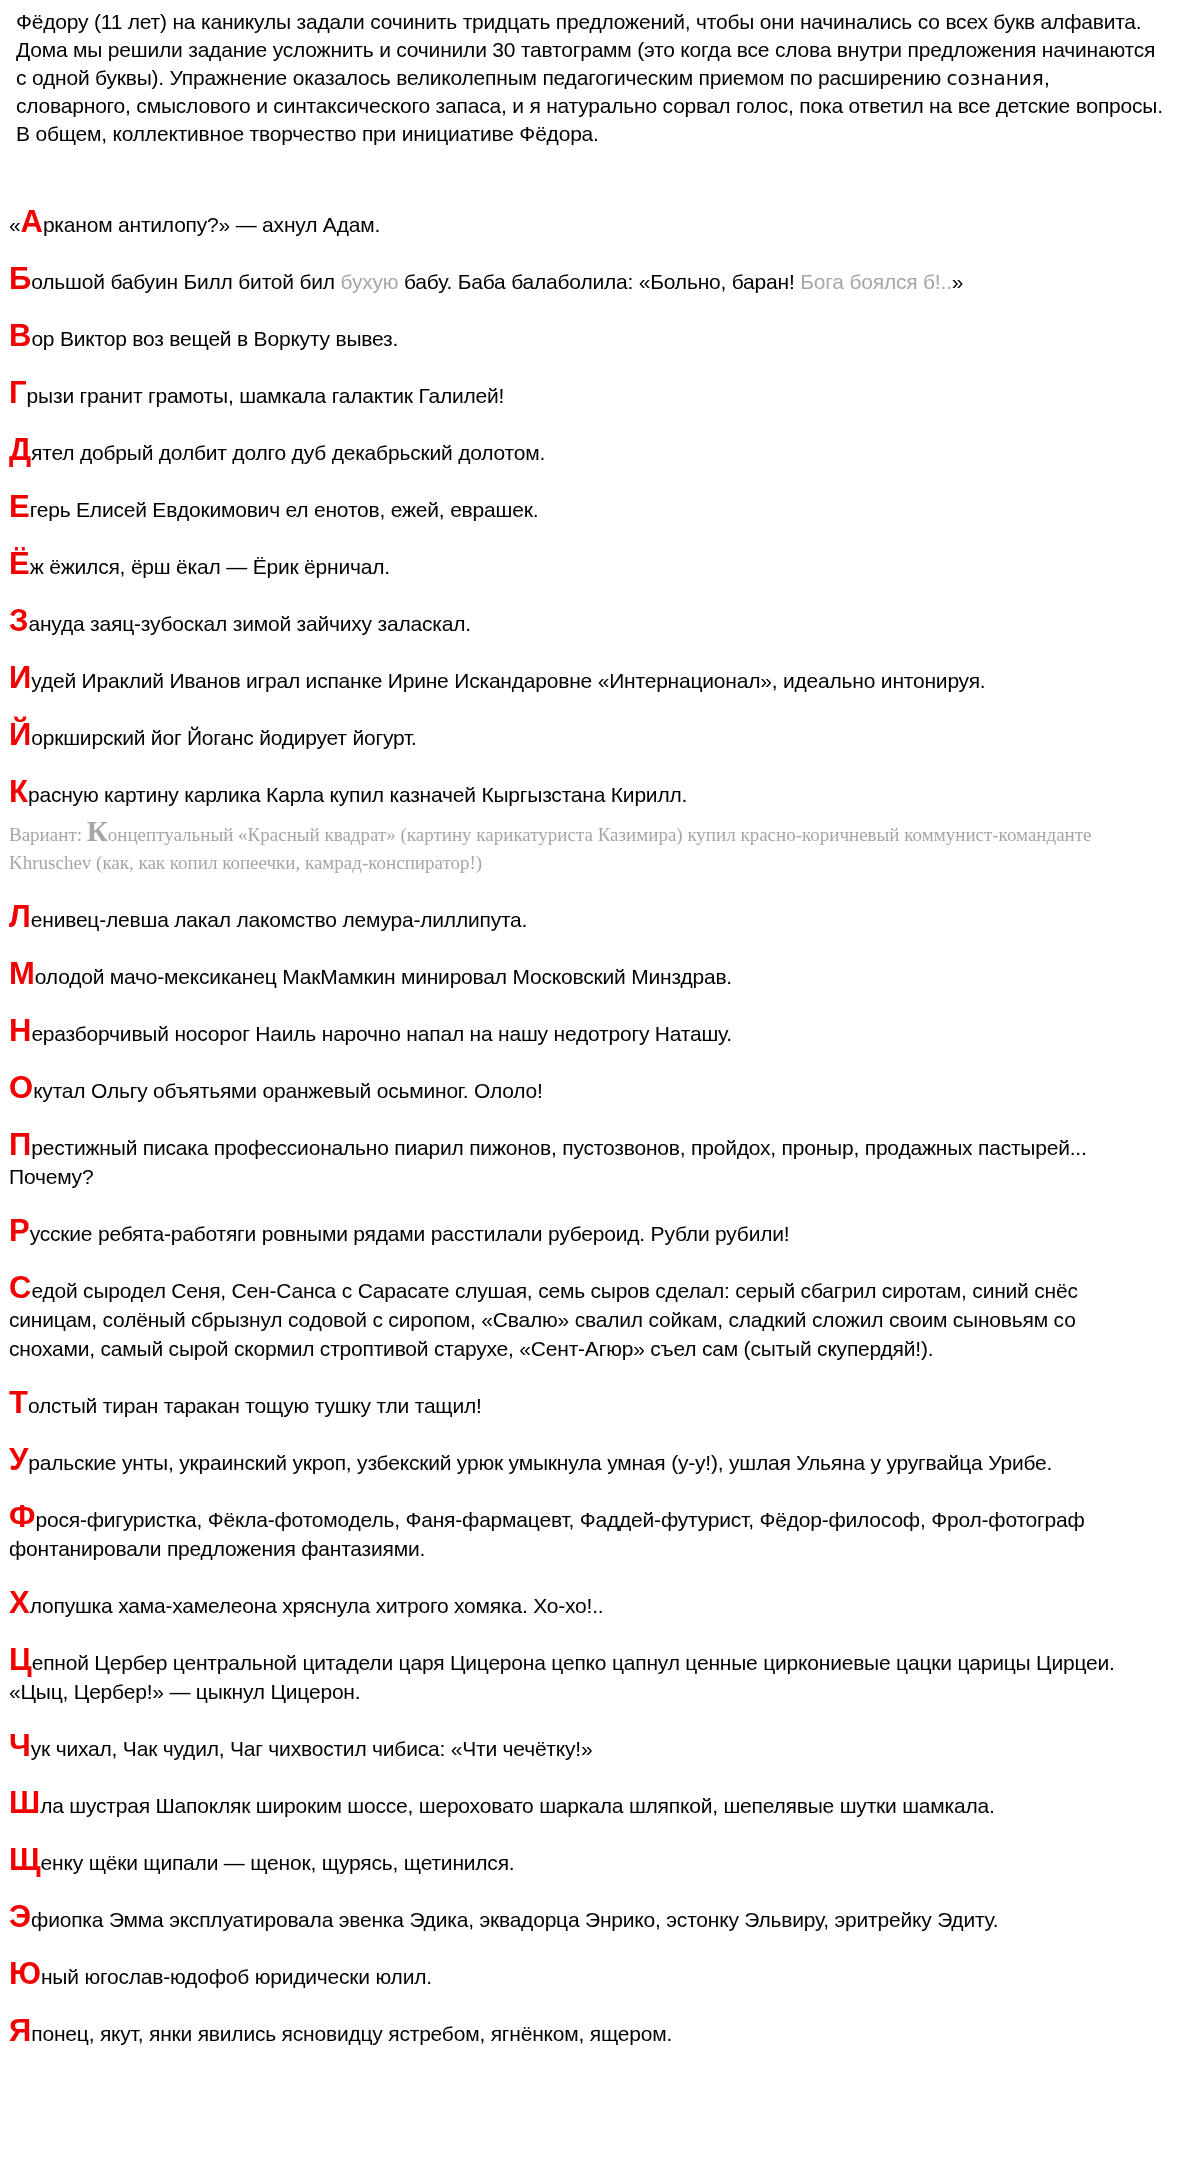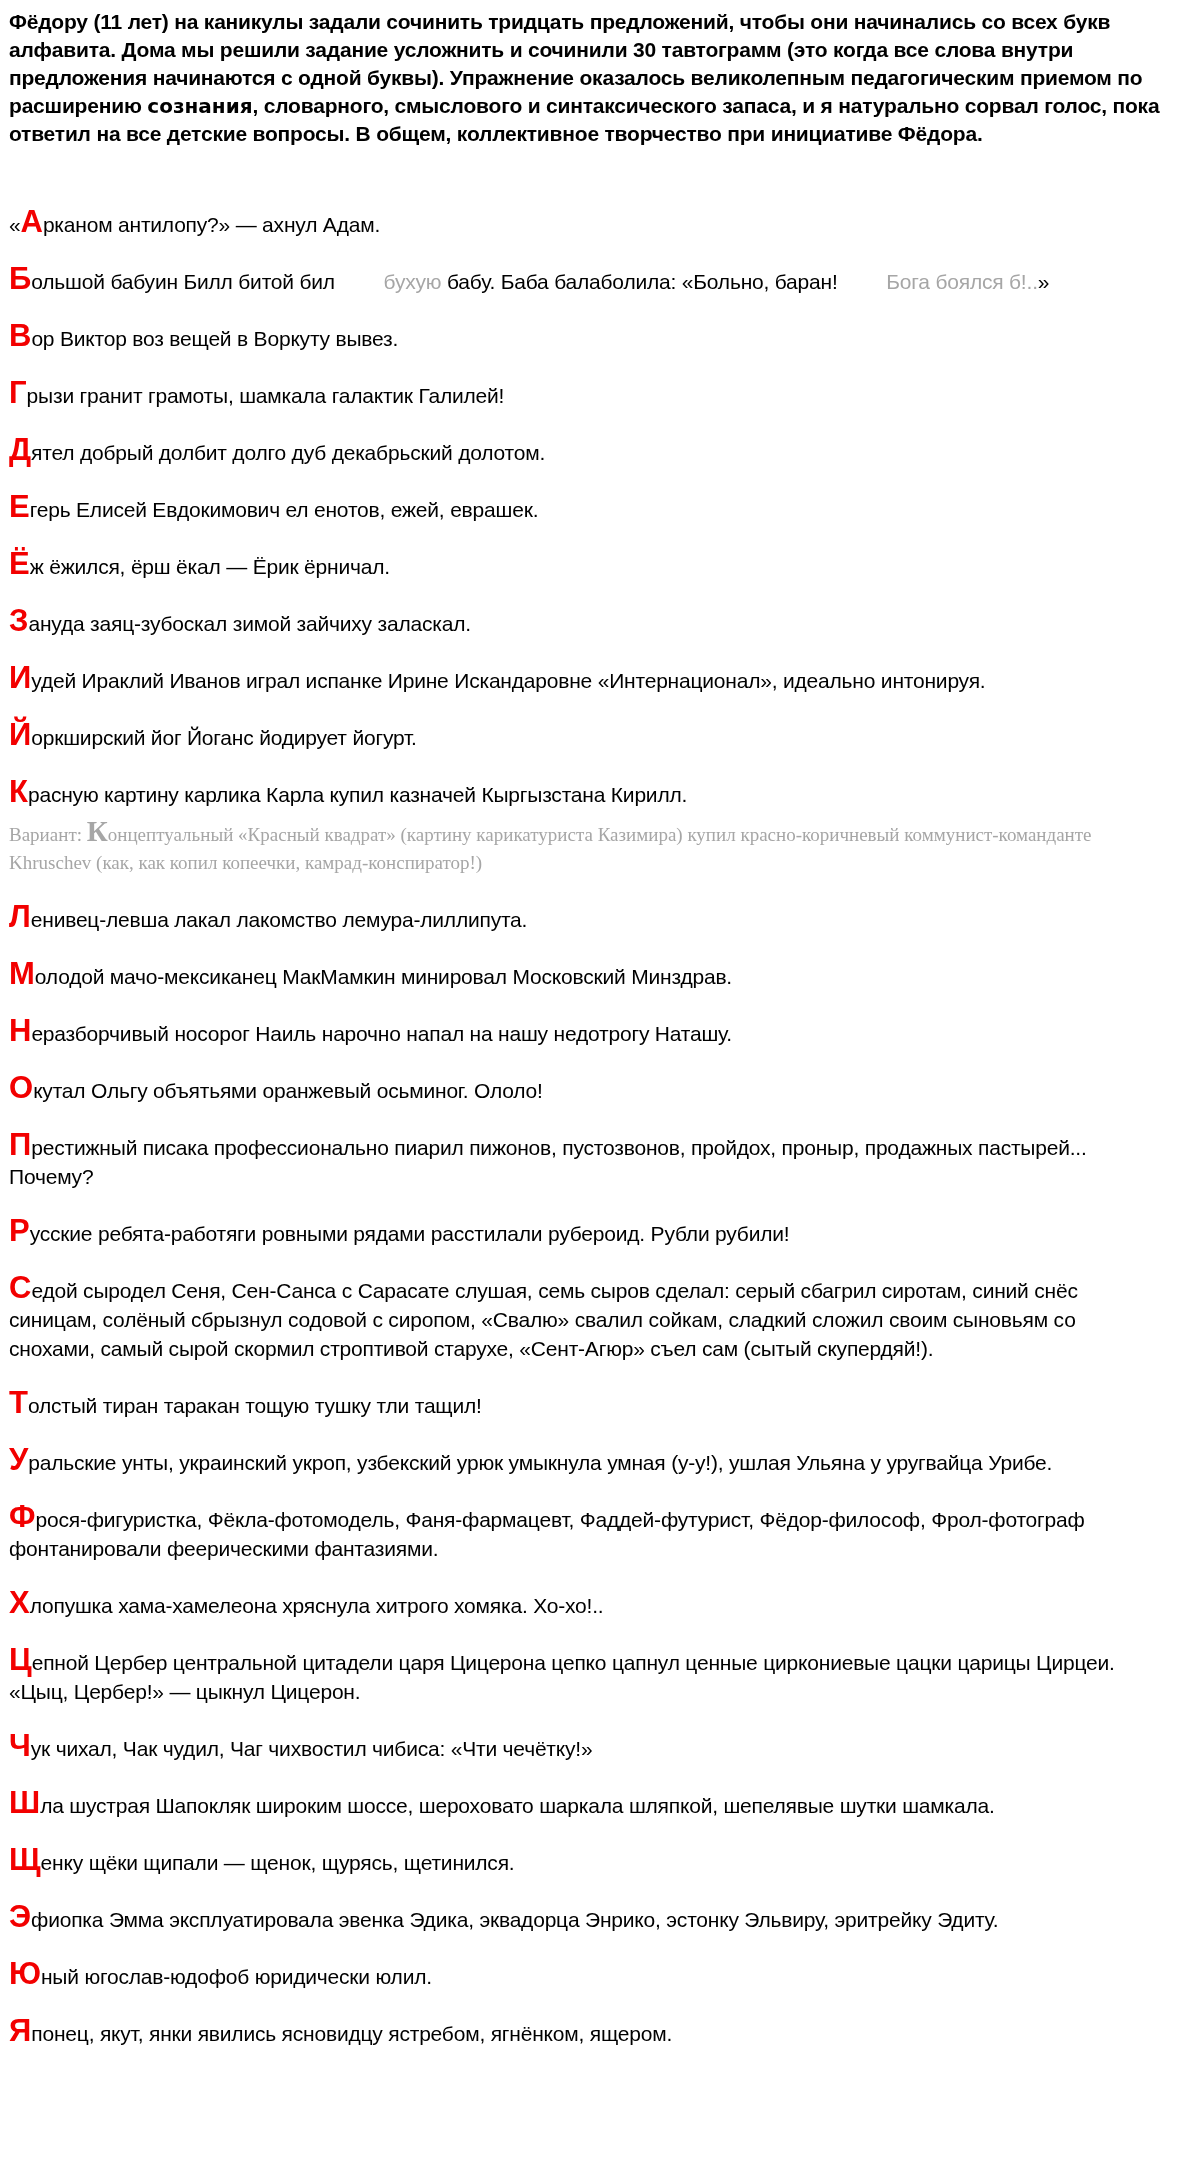--- a/index.html
+++ b/index.html
@@ -11,40 +11,39 @@
     width: 1185px;
     font-family: "Liberation Sans", sans-serif;
     color: #000000;
   }
   main {
     box-sizing: border-box;
     width: 1185px;
     padding: 8px 18px 10px 9px;
   }
   .intro {
-    margin: 0 0 62px 0;
+    margin: 0 0 62px 7px;
     font-size: 21px;
     line-height: 28px;
     letter-spacing: -0.2px;
-    font-weight: bold;
   }
   .tg {
     margin: 0 0 28px 0;
     font-size: 21px;
     line-height: 29px;
     letter-spacing: -0.2px;
   }
   .dc {
     font-size: 31px;
     font-weight: 700;
     line-height: 10px;
     letter-spacing: 0;
     color: #f20000;
   }
-  .seg-gray { color: #a6a6a6; margin-left: 43px; }
+  .seg-gray { color: #a6a6a6; }
   .seg-wide {
     font-family: "DejaVu Sans", sans-serif;
     font-size: 20px;
     letter-spacing: 0;
   }
   .variant {
     color: #a6a6a6;
     font-family: Liberation Serif, serif;
     font-size: 19px;
     line-height: 28px;
@@ -76,21 +75,21 @@
       <p class="tg variant"><span>Вариант: </span><span class="dc">К</span><span>онцептуальный «Красный квадрат» (картину карикатуриста Казимира) купил красно-коричневый коммунист-команданте Khruschev (как, как копил копеечки, камрад-конспиратор!)</span></p>
       <p class="tg"><span class="dc">Л</span><span>енивец-левша лакал лакомство лемура-лиллипута.</span></p>
       <p class="tg"><span class="dc">М</span><span>олодой мачо-мексиканец МакМамкин минировал Московский Минздрав.</span></p>
       <p class="tg"><span class="dc">Н</span><span>еразборчивый носорог Наиль нарочно напал на нашу недотрогу Наташу.</span></p>
       <p class="tg"><span class="dc">О</span><span>кутал Ольгу объятьями оранжевый осьминог. Ололо!</span></p>
       <p class="tg"><span class="dc">П</span><span>рестижный писака профессионально пиарил пижонов, пустозвонов, пройдох, проныр, продажных пастырей... Почему?</span></p>
       <p class="tg"><span class="dc">Р</span><span>усские ребята-работяги ровными рядами расстилали рубероид. Рубли рубили!</span></p>
       <p class="tg"><span class="dc">С</span><span>едой сыродел Сеня, Сен-Санса с Сарасате слушая, семь сыров сделал: серый сбагрил сиротам, синий снёс синицам, солёный сбрызнул содовой с сиропом, «Свалю» свалил сойкам, сладкий сложил своим сыновьям со снохами, самый сырой скормил строптивой старухе, «Сент-Агюр» съел сам (сытый скупердяй!).</span></p>
       <p class="tg"><span class="dc">Т</span><span>олстый тиран таракан тощую тушку тли тащил!</span></p>
       <p class="tg"><span class="dc">У</span><span>ральские унты, украинский укроп, узбекский урюк умыкнула умная (у-у!), ушлая Ульяна у уругвайца Урибе.</span></p>
-      <p class="tg"><span class="dc">Ф</span><span>рося-фигуристка, Фёкла-фотомодель, Фаня-фармацевт, Фаддей-футурист, Фёдор-философ, Фрол-фотограф фонтанировали феерическими фантазиями.</span></p>
+      <p class="tg"><span class="dc">Ф</span><span>рося-фигуристка, Фёкла-фотомодель, Фаня-фармацевт, Фаддей-футурист, Фёдор-философ, Фрол-фотограф фонтанировали предложения фантазиями.</span></p>
       <p class="tg"><span class="dc">Х</span><span>лопушка хама-хамелеона хряснула хитрого хомяка. Хо-хо!..</span></p>
       <p class="tg"><span class="dc">Ц</span><span>епной Цербер центральной цитадели царя Цицерона цепко цапнул ценные циркониевые цацки царицы Цирцеи. «Цыц, Цербер!» — цыкнул Цицерон.</span></p>
       <p class="tg"><span class="dc">Ч</span><span>ук чихал, Чак чудил, Чаг чихвостил чибиса: «Чти чечётку!»</span></p>
       <p class="tg"><span class="dc">Ш</span><span>ла шустрая Шапокляк широким шоссе, шероховато шаркала шляпкой, шепелявые шутки шамкала.</span></p>
       <p class="tg"><span class="dc">Щ</span><span>енку щёки щипали — щенок, щурясь, щетинился.</span></p>
       <p class="tg"><span class="dc">Э</span><span>фиопка Эмма эксплуатировала эвенка Эдика, эквадорца Энрико, эстонку Эльвиру, эритрейку Эдиту.</span></p>
       <p class="tg"><span class="dc">Ю</span><span>ный югослав-юдофоб юридически юлил.</span></p>
       <p class="tg"><span class="dc">Я</span><span>понец, якут, янки явились ясновидцу ястребом, ягнёнком, ящером.</span></p>
     </section>
 </main>

